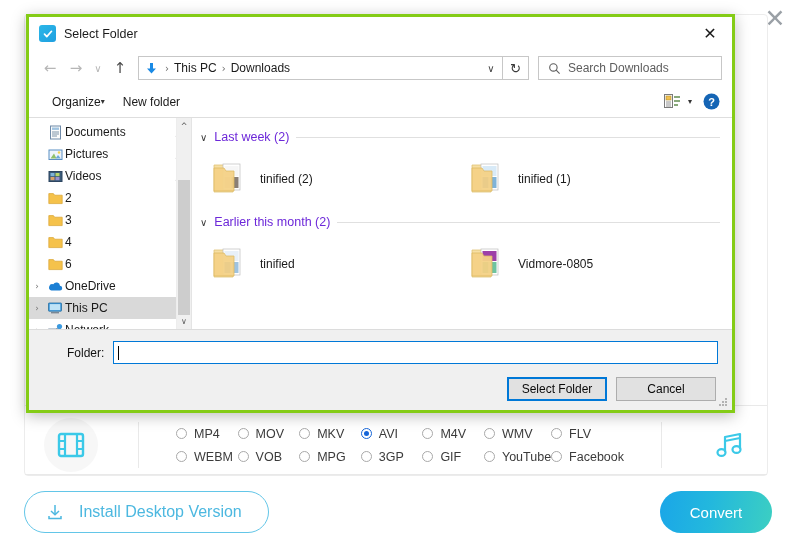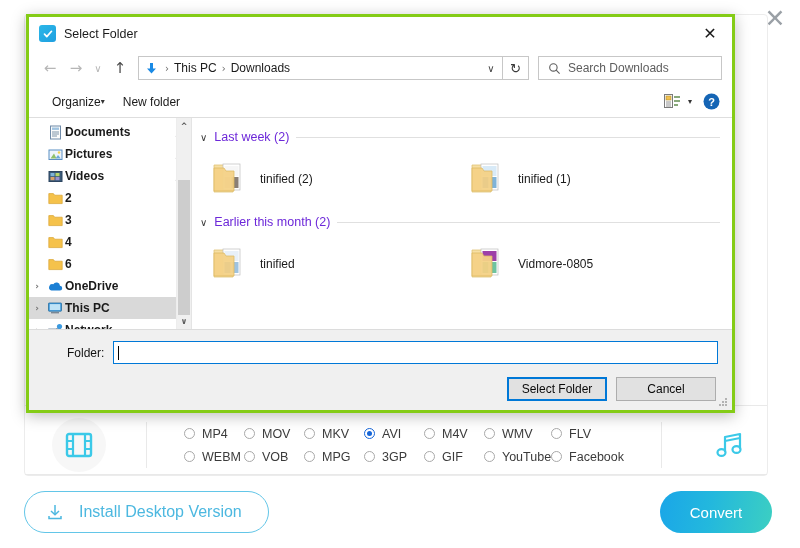--- a/index.html
+++ b/index.html
@@ -57,21 +57,21 @@
     position: absolute;
     left: 0; right: 0;
     bottom: 0;
     height: 1px;
     background: #e9e9e9;
   }
 
   
   .format-row {
     position: absolute;
-    left: 16px;
+    left: 8px;
     right: 0;
     top: 396px;
     height: 68px;
     display: flex;
     align-items: center;
     gap: 29px;
   }
   .media-icon-wrap {
     width: 76px;
     display: flex;
@@ -347,21 +347,20 @@
     min-height: 0;
     background: #fff;
   }
   .tree-pane {
     width: 162px;
     flex: none;
     position: relative;
     border-right: 1px solid #e4e4e4;
     background: #fff;
     overflow: hidden;
-    font-weight: bold;
   }
   .tree-list { padding-top: 3px; }
   .tree-row {
     height: 22px;
     display: flex;
     align-items: center;
     font-size: 12px;
     color: #1a1a1a;
     padding-right: 4px;
     cursor: pointer;

